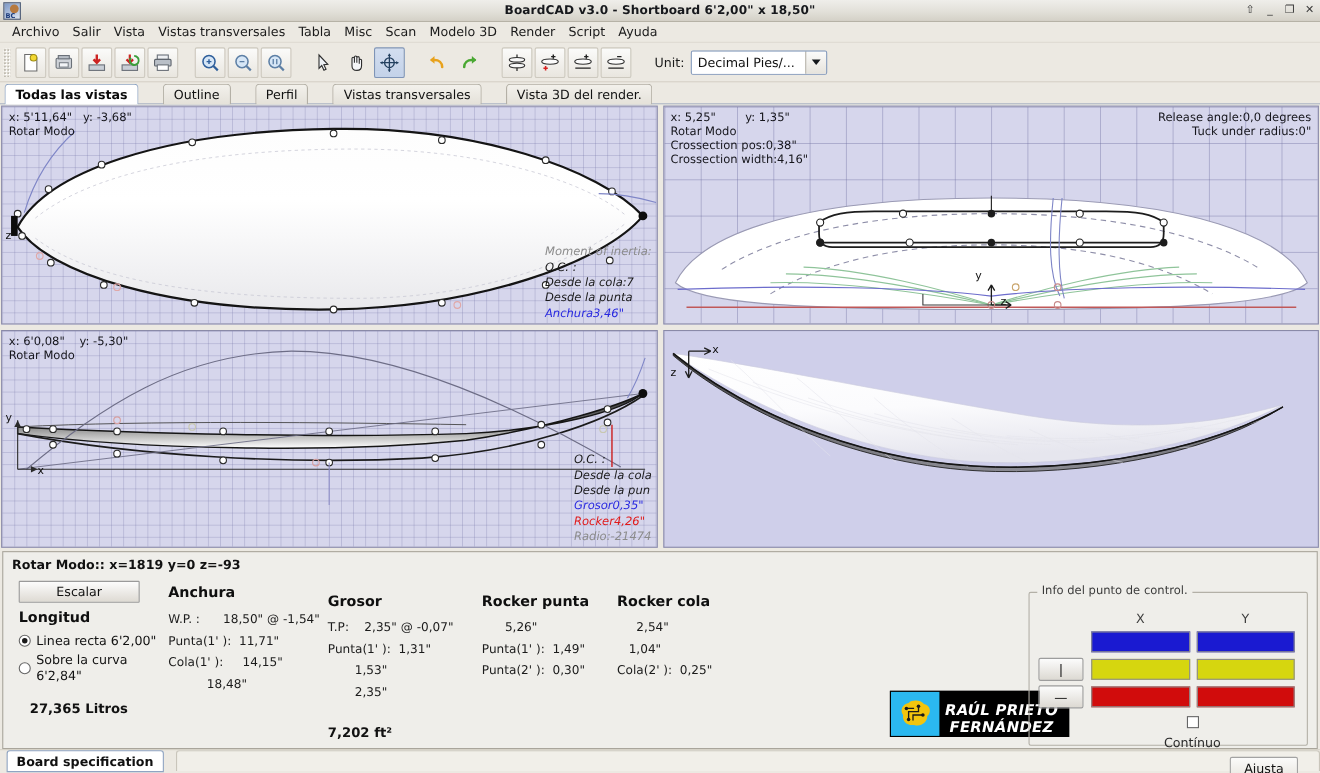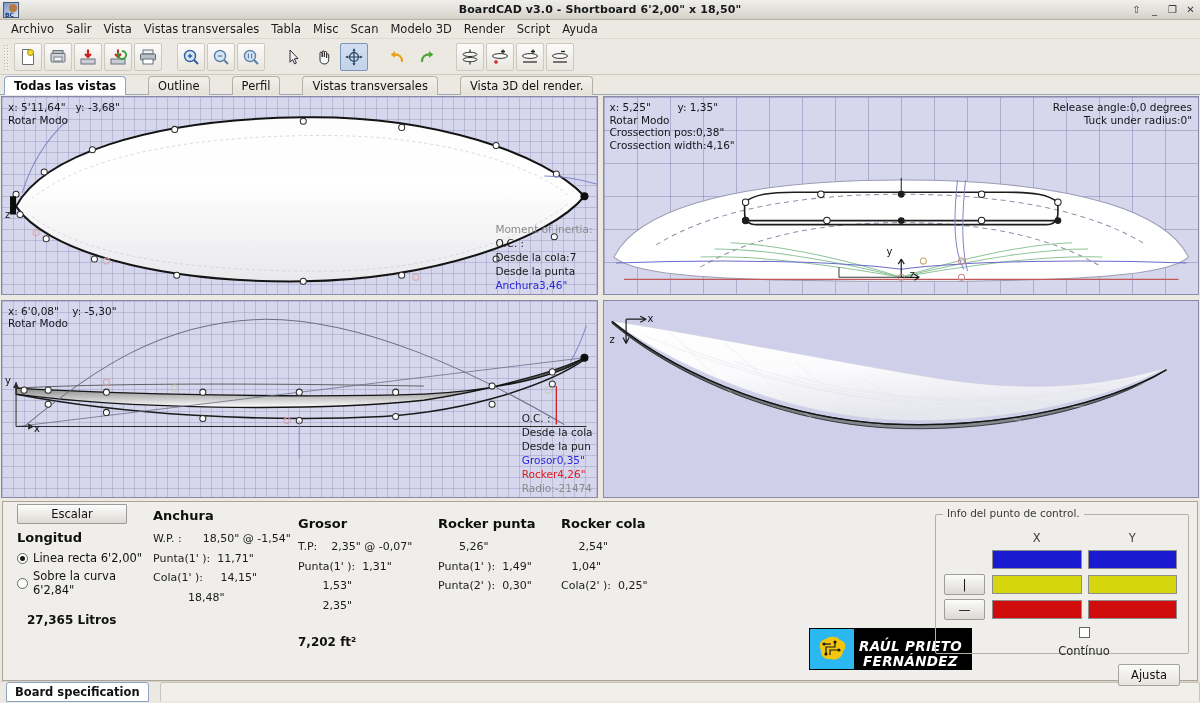--- a/index.html
+++ b/index.html
@@ -199,21 +199,21 @@
   .vp-overlay-tr {
     position: absolute; right: 6px; top: 4px;
     font-size: 10.5px; color: #15151b; line-height: 12.5px;
     text-align: right; white-space: pre; pointer-events: none;
   }
   .vp-overlay-br {
     position: absolute; right: 4px; bottom: 2px;
     font-size: 10.5px; line-height: 14px;
     text-align: left; pointer-events: none;
   }
-  .vp-overlay-br div { white-space: nowrap; overflow: hidden; }
+  .vp-overlay-br div { white-space: nowrap; overflow: hidden; font-style: italic; }
   .ov-grey  { color: #8b8b8b; }
   .ov-dark  { color: #1a1a1a; }
   .ov-blue  { color: #2929e0; }
   .ov-red   { color: #e01a1a; }
   .vp-svg { position: absolute; inset: 0; width: 100%; height: 100%; }
 
   
   #bottom {
     flex: 1; min-height: 0;
     margin: 3px 2px 0 2px;
@@ -519,20 +519,27 @@
       </div>
       <div class="tbtn">
         <svg width="20" height="18" viewBox="0 0 20 18">
           <ellipse cx="10" cy="8" rx="7.5" ry="2.4" fill="#fbfbfb" stroke="#333"></ellipse>
           <path d="M11 3.5h4" stroke="#222" stroke-width="1.3"></path>
           <path d="M3 14h14" stroke="#222" stroke-width="1.2"></path>
         </svg>
       </div>
     </div>
 
+    <div id="unit-wrap">
+      <span id="unit-label">Unit:</span>
+      <div id="unit-combo">
+        <div id="unit-value">Decimal Pies/...</div>
+        <div id="unit-arrow"></div>
+      </div>
+    </div>
   </div>
 
   <div id="tabbar">
     <div class="tab active">Todas las vistas</div>
     <div class="tab">Outline</div>
     <div class="tab">Perfil</div>
     <div class="tab">Vistas transversales</div>
     <div class="tab">Vista 3D del render.</div>
   </div>
 
@@ -762,20 +769,21 @@
           <path d="M22 18 L 42 18 M42 18 l -6 -3 M42 18 l -6 3" stroke="#1d1d1d" stroke-width="1.2" fill="none"></path>
           <path d="M22 18 L 22 42 M22 42 l -3 -6 M22 42 l 3 -6" stroke="#1d1d1d" stroke-width="1.2" fill="none"></path>
         </svg>
         <div style="position:absolute;left:44px;top:12px;font-size:10px;color:#111">x</div>
         <div style="position:absolute;left:6px;top:33px;font-size:10px;color:#111">z</div>
       </div>
     </div>
   </div>
 
   <div id="bottom">
+    <div id="rotar-status">Rotar Modo:: x=1819 y=0 z=-93</div>
 
     <div id="spec-body">
 
       <div id="spec-left">
         <div id="escalar-btn">Escalar</div>
         <div class="col-head">Longitud</div>
         <div class="radio-row">
           <span class="radio on"></span>
           <span class="radio-label">Linea recta 6'2,00"</span>
         </div>

